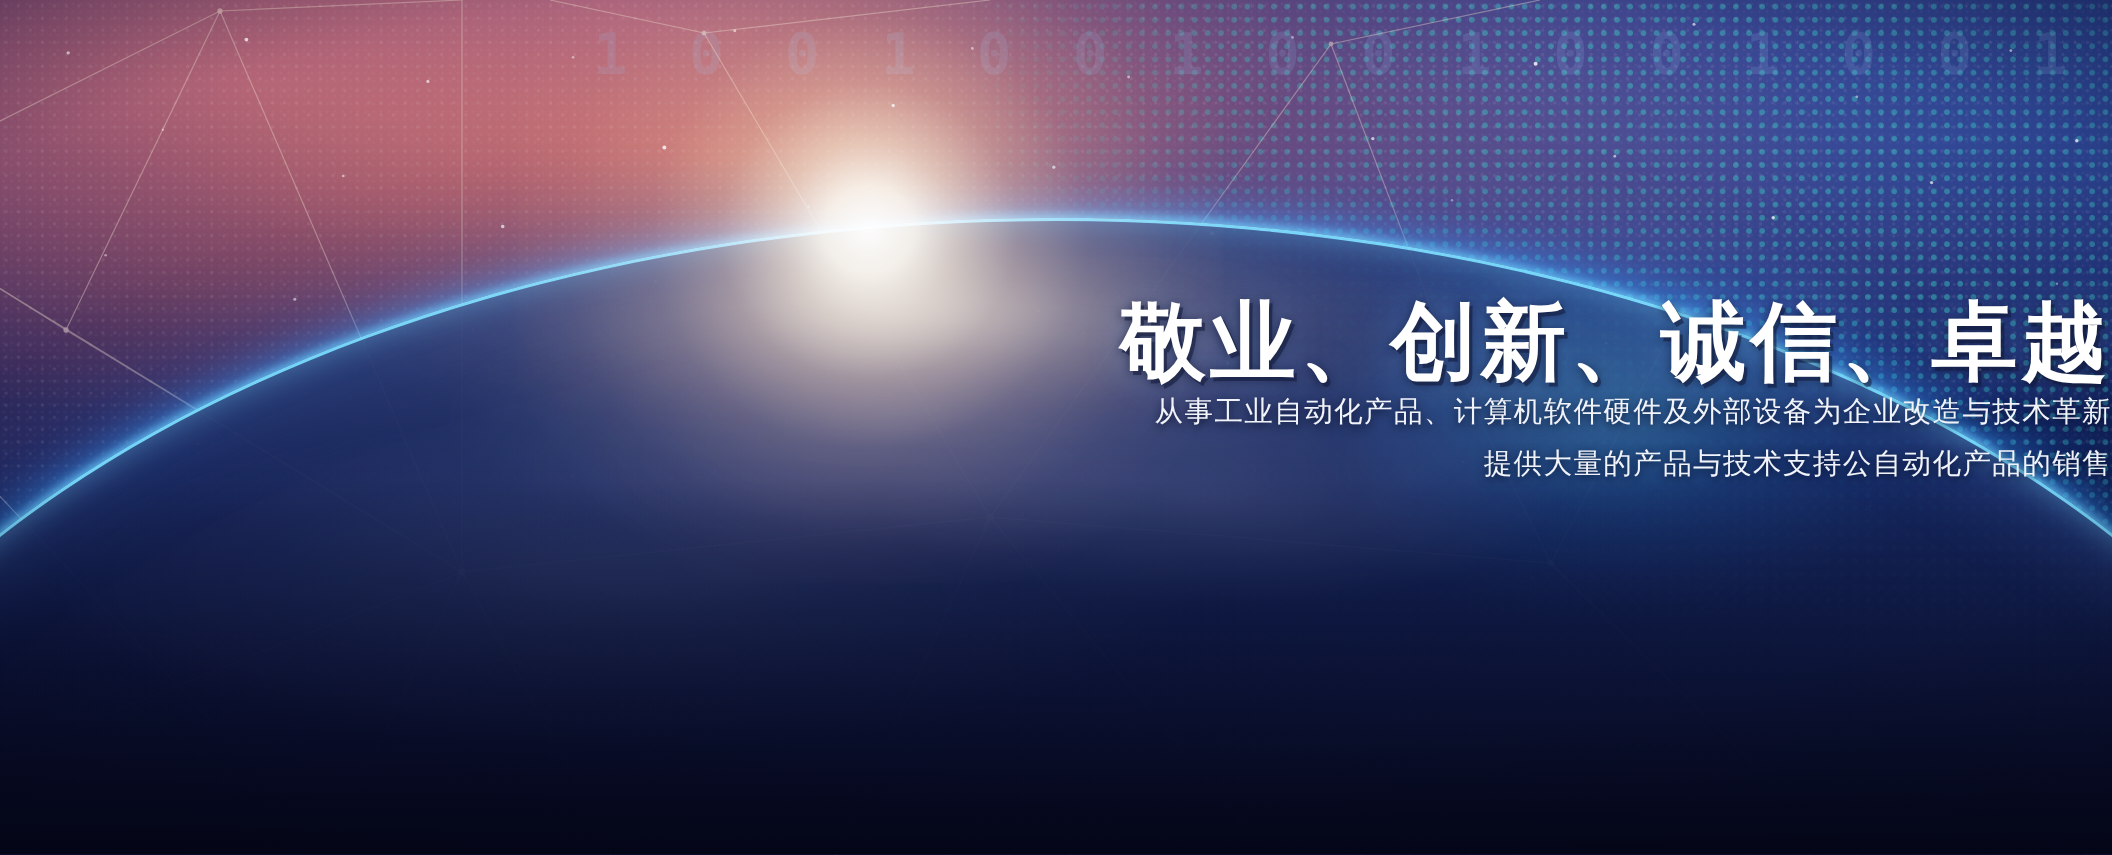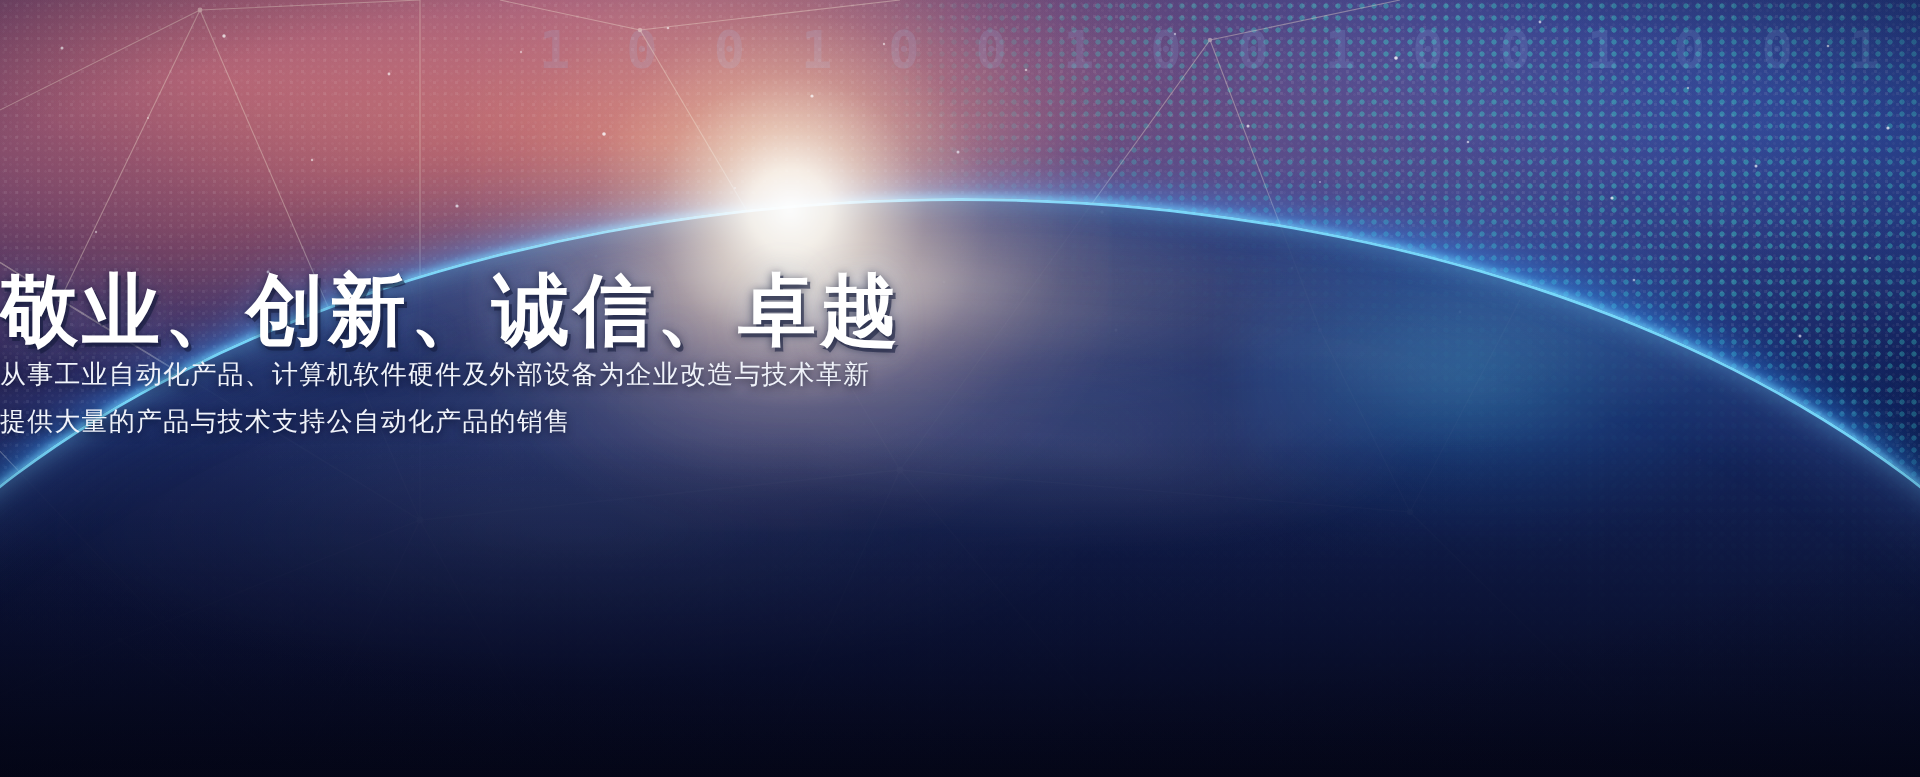--- a/index.html
+++ b/index.html
@@ -155,21 +155,21 @@
   }
   .vignette{
     background:
       radial-gradient(120% 95% at 50% 42%, rgba(0,0,0,0) 48%, rgba(3,5,20,0.42) 78%, rgba(2,3,14,0.78) 100%),
       linear-gradient(180deg, rgba(0,0,0,0) 56%, rgba(4,6,24,0.55) 82%, rgba(3,4,18,0.88) 100%);
   }
 
   
   .copy{
     position:absolute; left:0; right:0; top:268px;
-    text-align:left; z-index:40; user-select:none;
+    text-align:right; z-index:40; user-select:none;
   }
   .headline{
     font-size:78px; font-weight:700; color:#ffffff;
     letter-spacing:4px; line-height:1.08;
     text-shadow:
       3px 4px 0 rgba(18,26,58,0.55),
       0 2px 10px rgba(6,12,40,0.65),
       0 0 34px rgba(120,180,255,0.28);
   }
   .sub{

